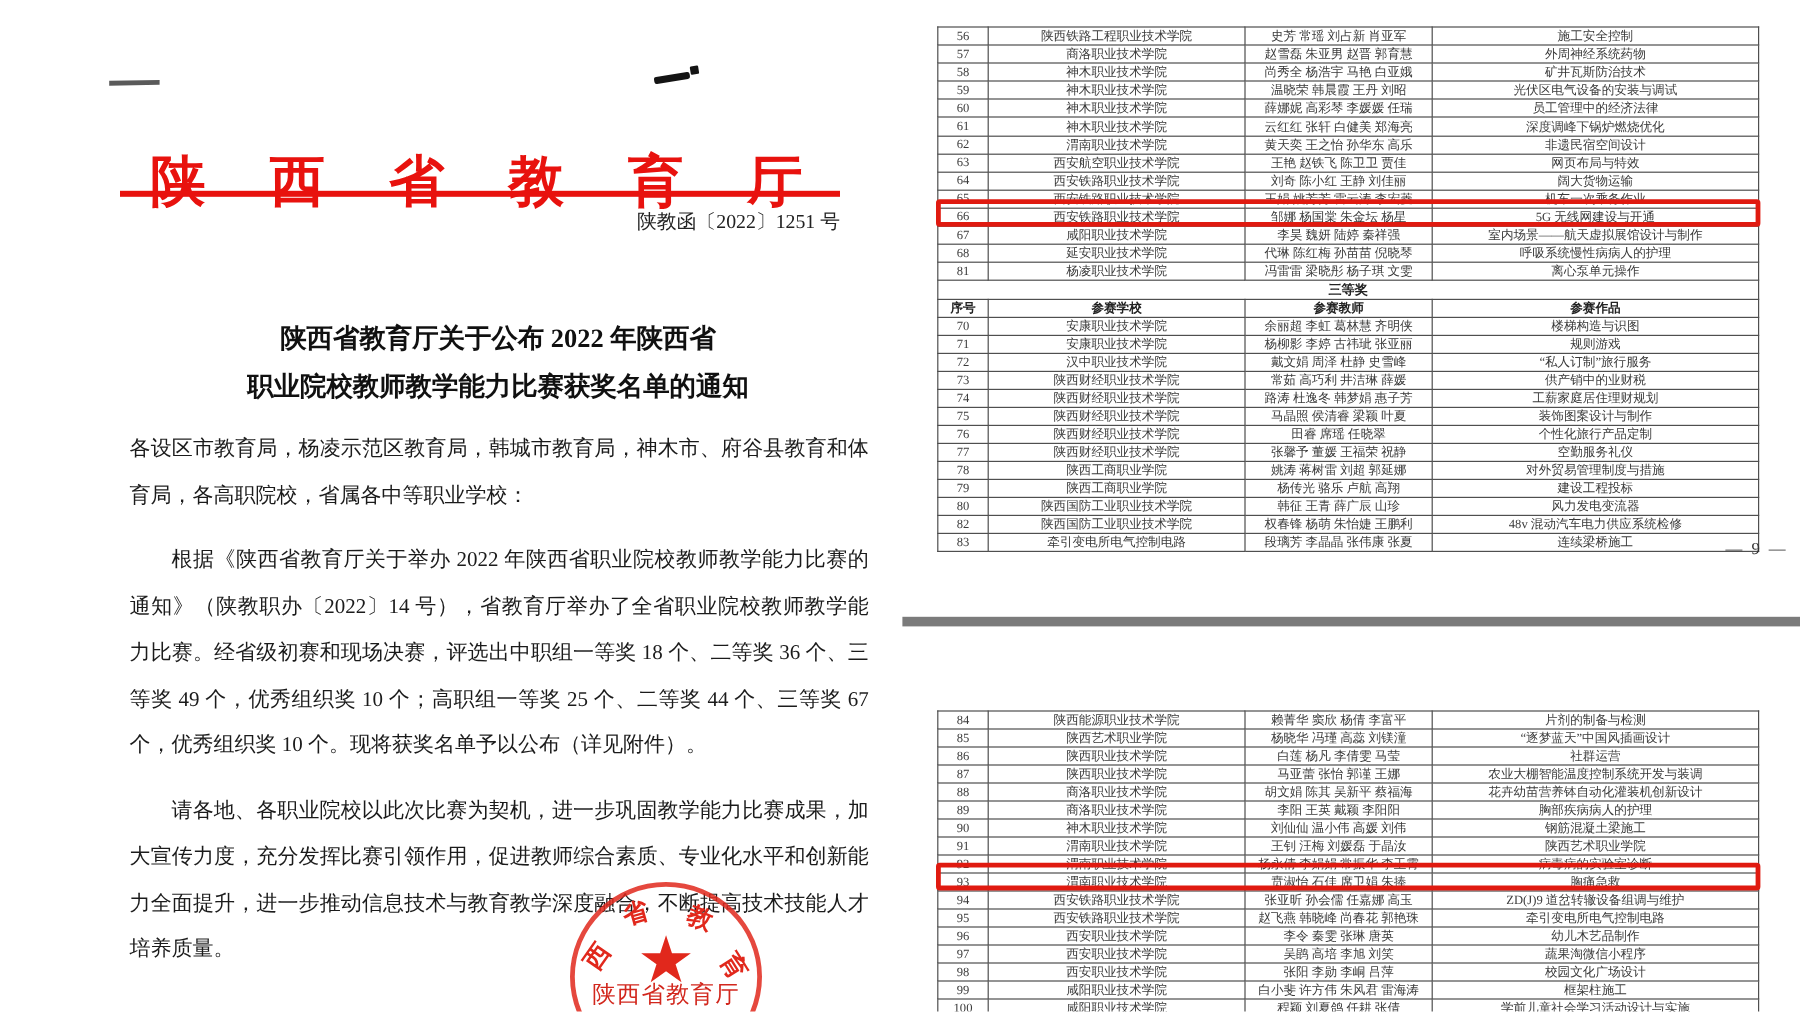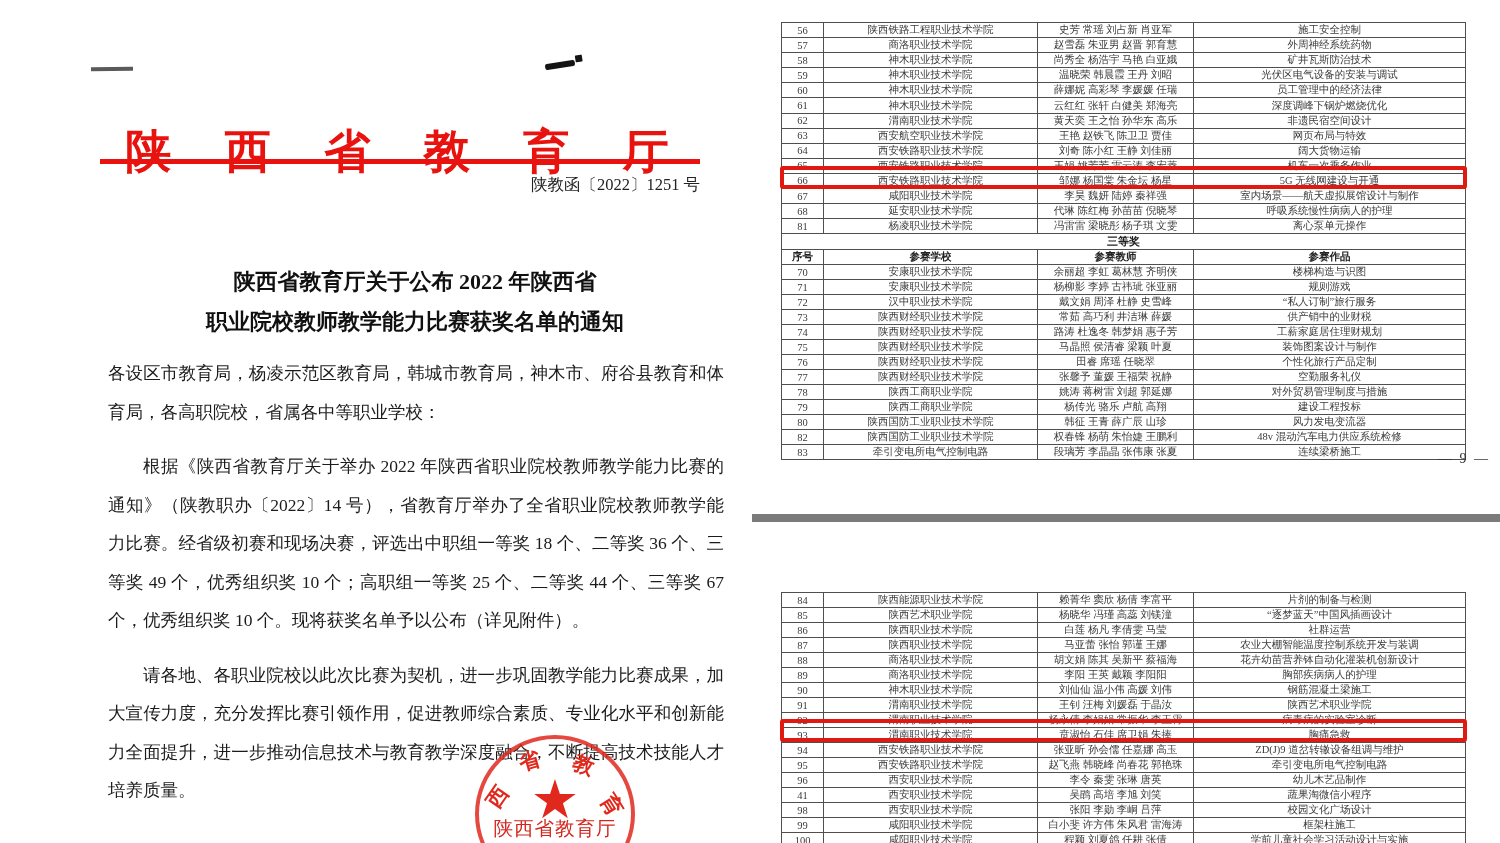--- a/index.html
+++ b/index.html
@@ -355,21 +355,21 @@
           <td>赵飞燕 韩晓峰 尚春花 郭艳珠</td>
           <td>牵引变电所电气控制电路</td>
         </tr>
         <tr>
           <td>96</td>
           <td>西安职业技术学院</td>
           <td>李令 秦雯 张琳 唐英</td>
           <td>幼儿木艺品制作</td>
         </tr>
         <tr>
-          <td>41</td>
+          <td>97</td>
           <td>西安职业技术学院</td>
           <td>吴鹍 高培 李旭 刘笑</td>
           <td>蔬果淘微信小程序</td>
         </tr>
         <tr>
           <td>98</td>
           <td>西安职业技术学院</td>
           <td>张阳 李勋 李峒 吕萍</td>
           <td>校园文化广场设计</td>
         </tr>

